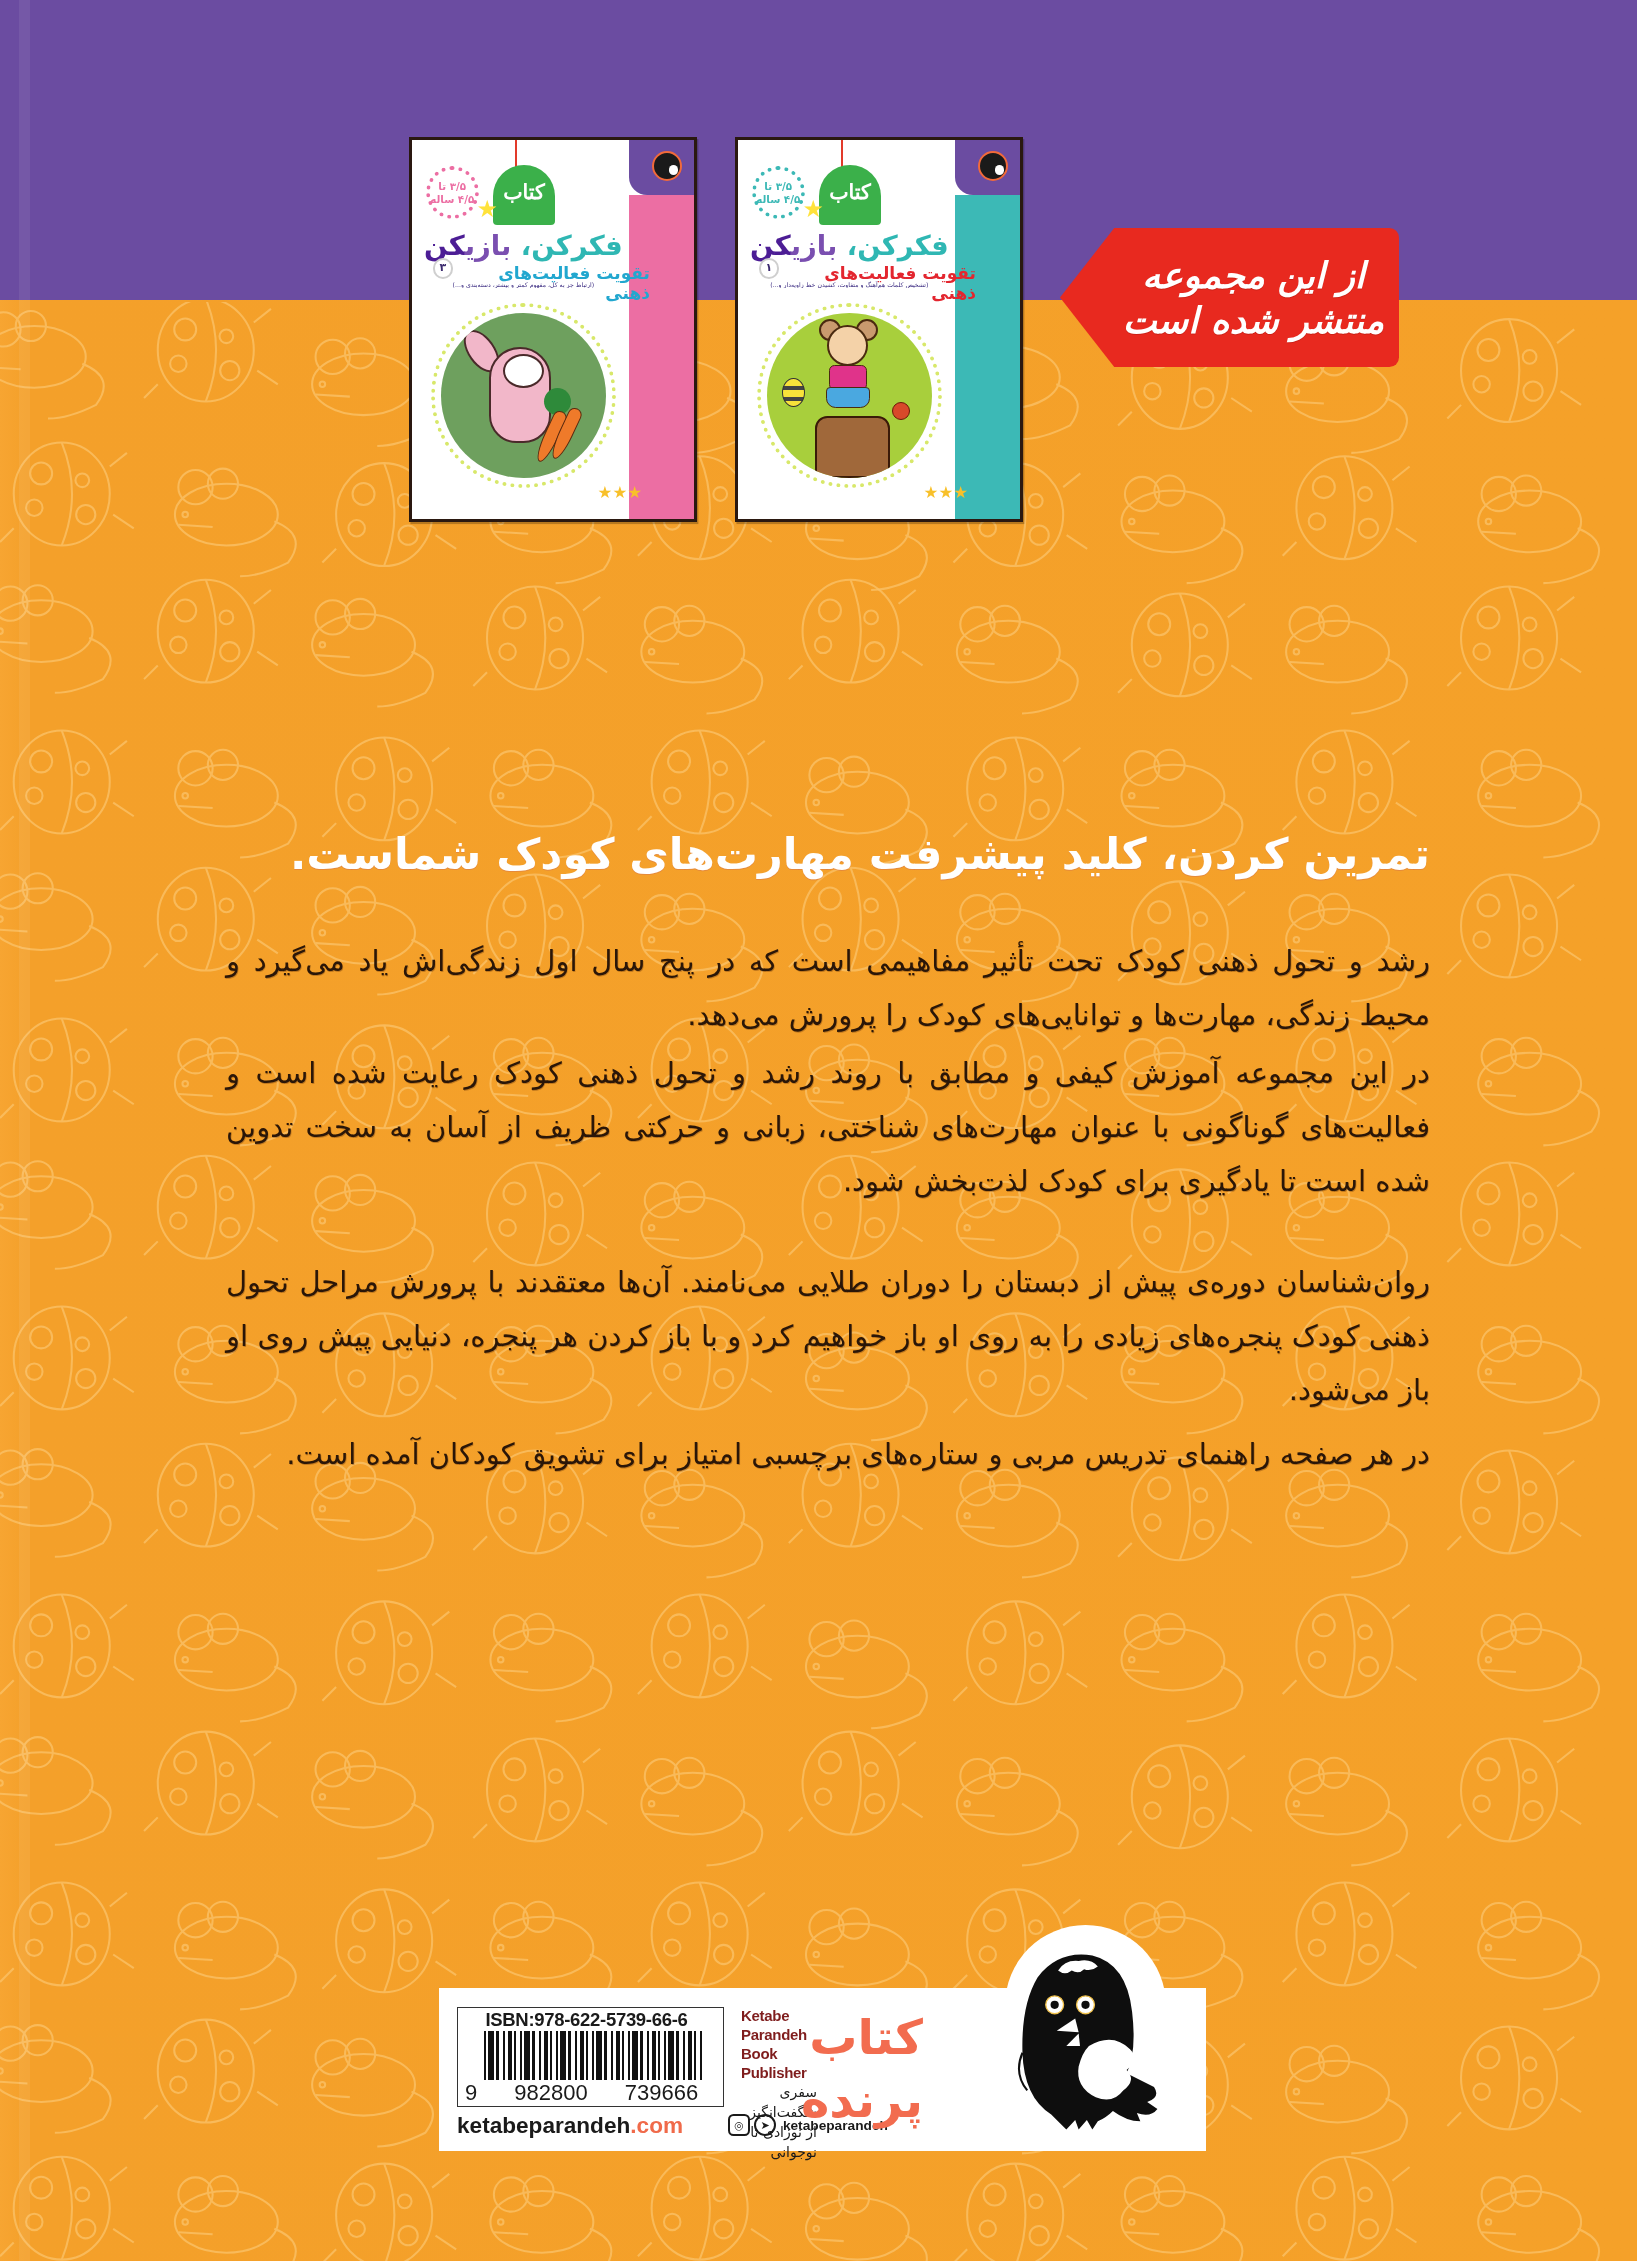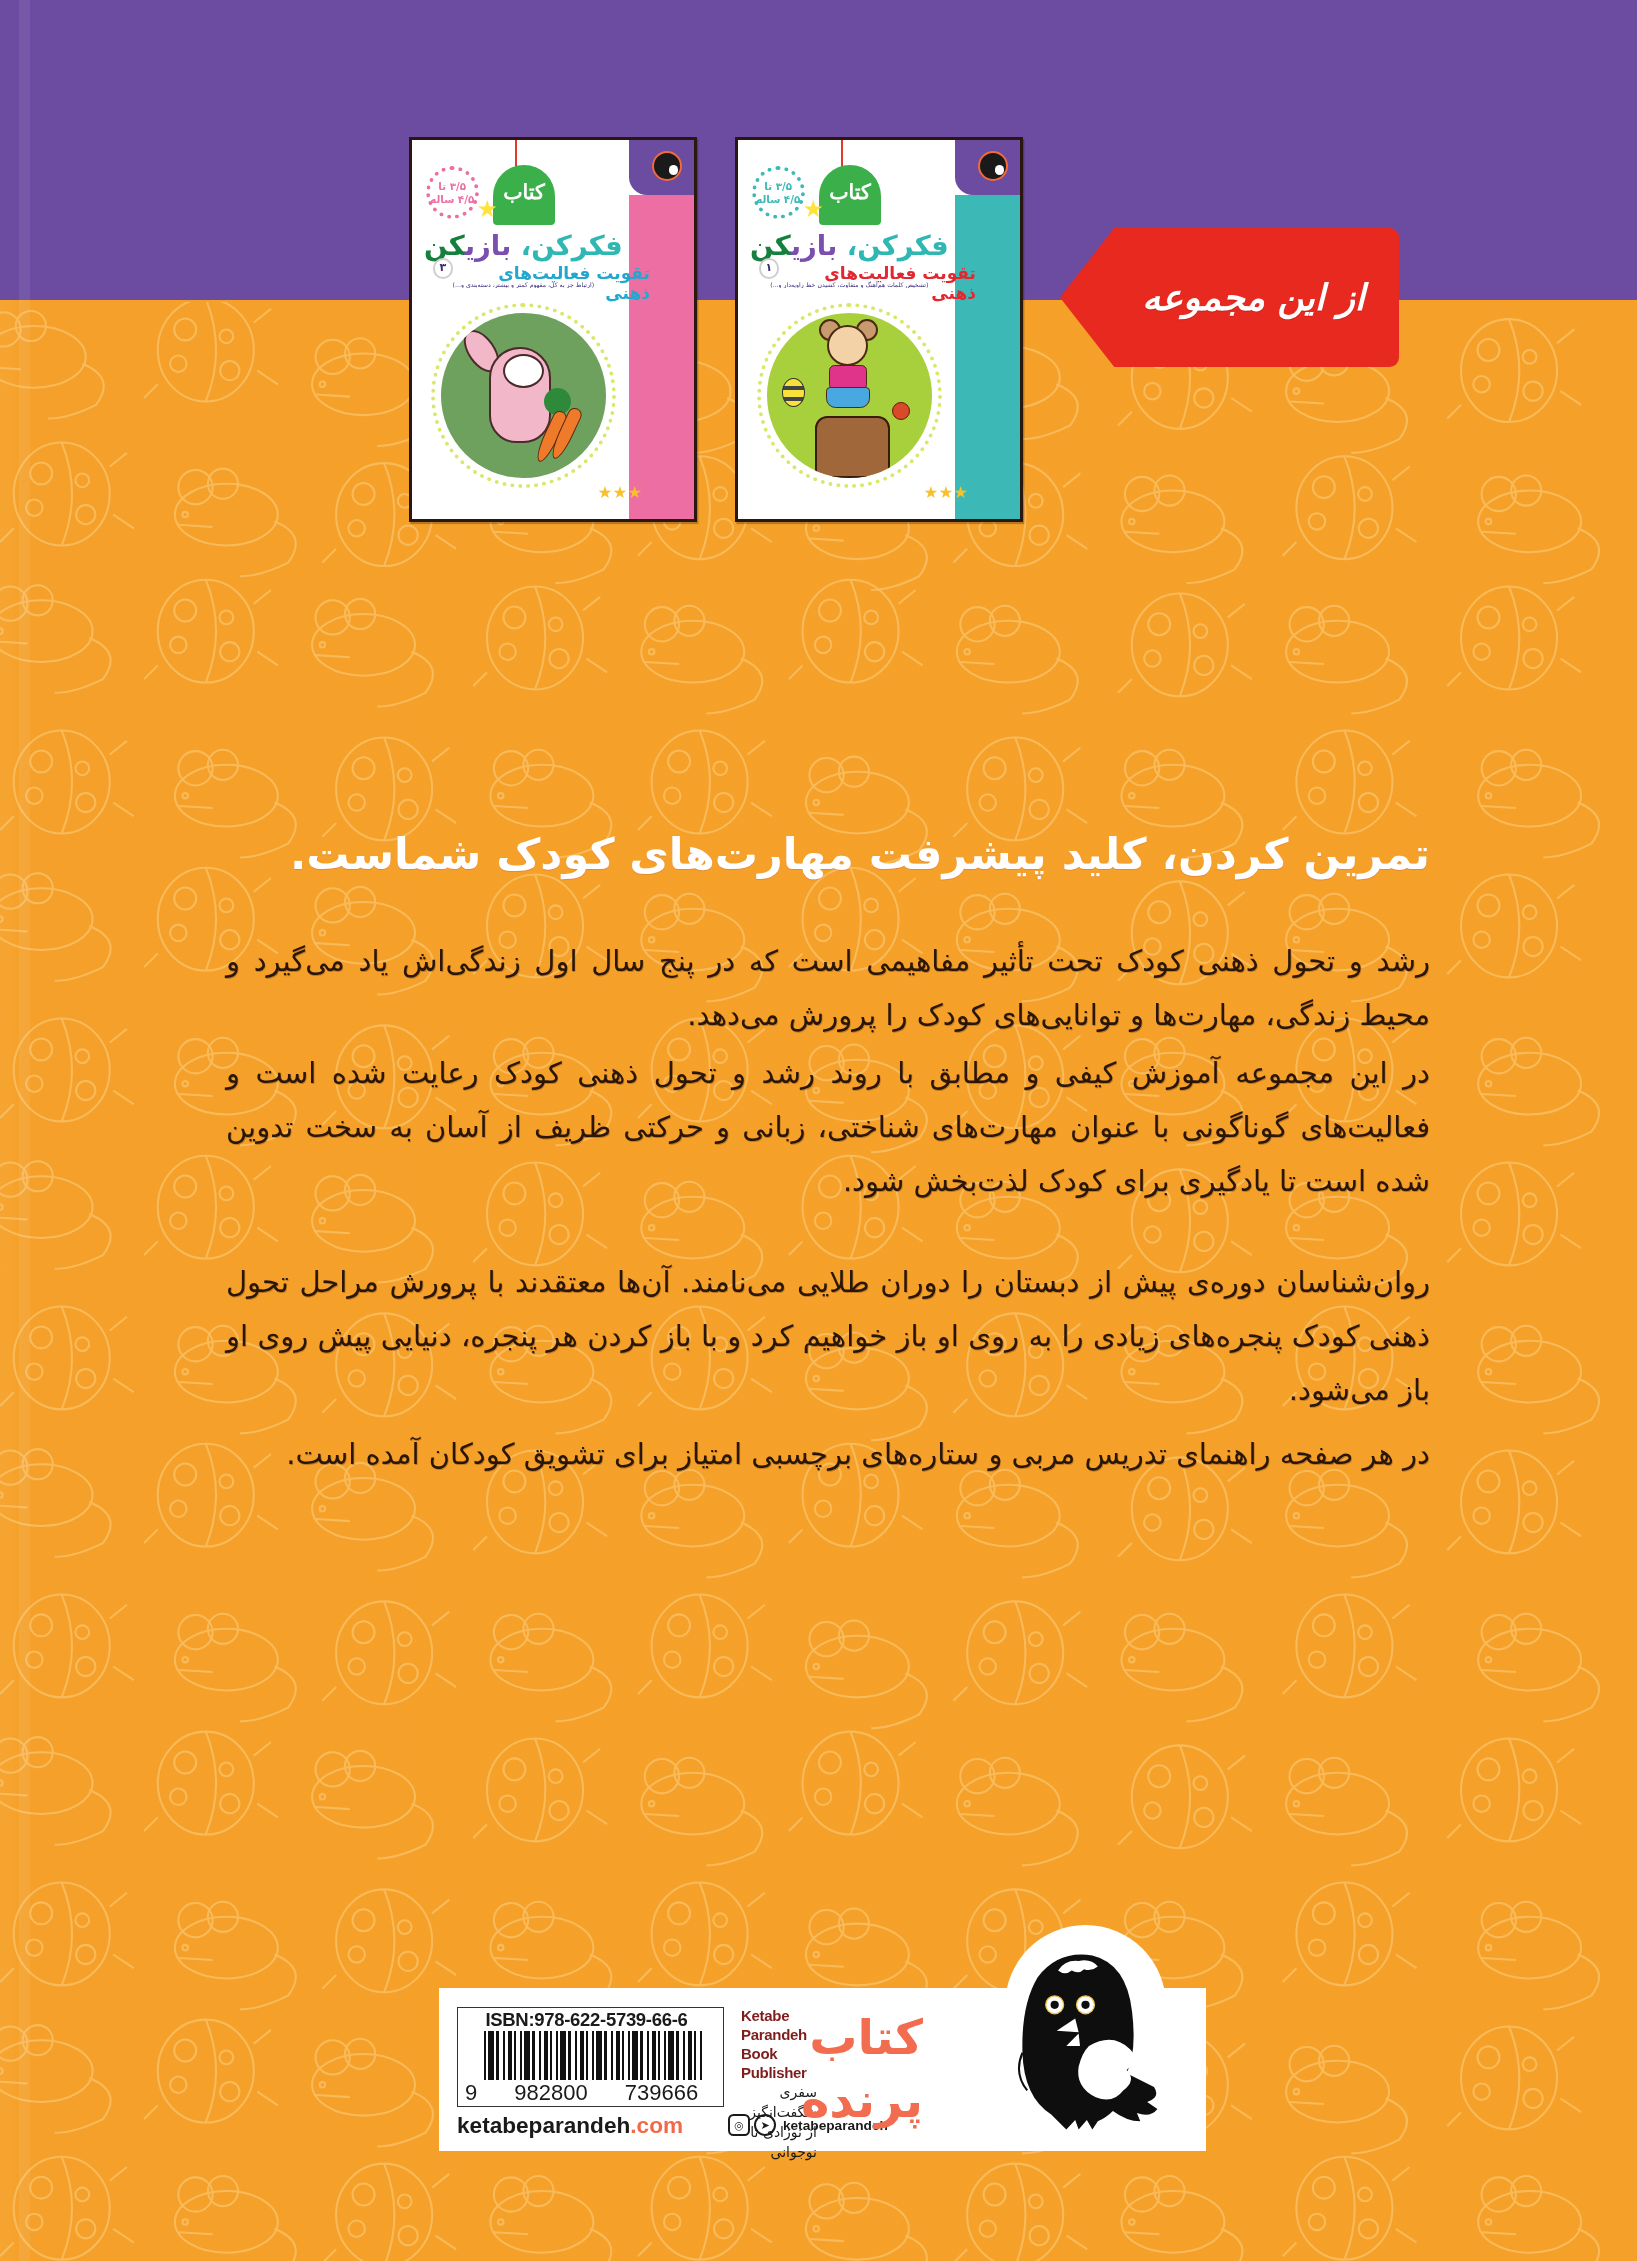--- a/index.html
+++ b/index.html
@@ -65,21 +65,21 @@
     }
     .book-left .age-badge { border: 4.8px dotted #ec6ea3; color: #ec6ea3; }
     .book-right .age-badge { border: 4.8px dotted #3cb9b6; color: #3cb9b6; }
     .book .cover-title {
       position: absolute; left: 6.9px; width: 209px; top: 89px; text-align: center;
       font-size: 27.4px; font-weight: bold; direction: rtl; letter-spacing: 0.7px;
       line-height: 33px;
     }
     .book .cover-title .c1 { color: #2fb7b3; }
     .book .cover-title .c2 { color: #7a4fb0; }
-    .book .cover-title .c3 { color: #15803d; }
+    .book .cover-title .c3 { color: #4c1d95; }
     .book .vol-num {
       position: absolute; left: 20.6px; top: 118px; width: 20.6px; height: 20.6px; border-radius: 50%;
       background: #fff; border: 2.7px solid #cfcfcf; color: #3b2a6e; font-weight: bold; font-size: 11px;
       text-align: center; line-height: 15px;
     }
     .book .cover-subtitle {
       position: absolute; left: 41px; width: 197px; top: 123px; text-align: right; direction: rtl;
       font-size: 17px; font-weight: bold;
     }
     .book-left .cover-subtitle { color: #22a7cf; }
@@ -434,20 +434,21 @@
       <div class="stump"></div>
       <div class="bee"></div>
       <div class="flower"></div>
     </div>
   </div>
   <div class="stars">★★★</div>
 </div>
 
 <div class="ribbon">
   <span>از این مجموعه</span>
+  <span>منتشر شده است</span>
 </div>
 
 <div class="headline">تمرین کردن، کلید پیشرفت مهارت‌های کودک شماست.</div>
 
 <p class="body-text p1">رشد و تحول ذهنی کودک تحت تأثیر مفاهیمی است که در پنج سال اول زندگی‌اش یاد می‌گیرد و محیط زندگی، مهارت‌ها و توانایی‌های کودک را پرورش می‌دهد.</p>
 <p class="body-text p2">در این مجموعه آموزش کیفی و مطابق با روند رشد و تحول ذهنی کودک رعایت شده است و فعالیت‌های گوناگونی با عنوان مهارت‌های شناختی، زبانی و حرکتی ظریف از آسان به سخت تدوین شده است تا یادگیری برای کودک لذت‌بخش شود.</p>
 <p class="body-text p3">روان‌شناسان دوره‌ی پیش از دبستان را دوران طلایی می‌نامند. آن‌ها معتقدند با پرورش مراحل تحول ذهنی کودک پنجره‌های زیادی را به روی او باز خواهیم کرد و با باز کردن هر پنجره، دنیایی پیش روی او باز می‌شود.</p>
 <p class="body-text p4">در هر صفحه راهنمای تدریس مربی و ستاره‌های برچسبی امتیاز برای تشویق کودکان آمده است.</p>
 
 <div class="bird-arch"></div>

